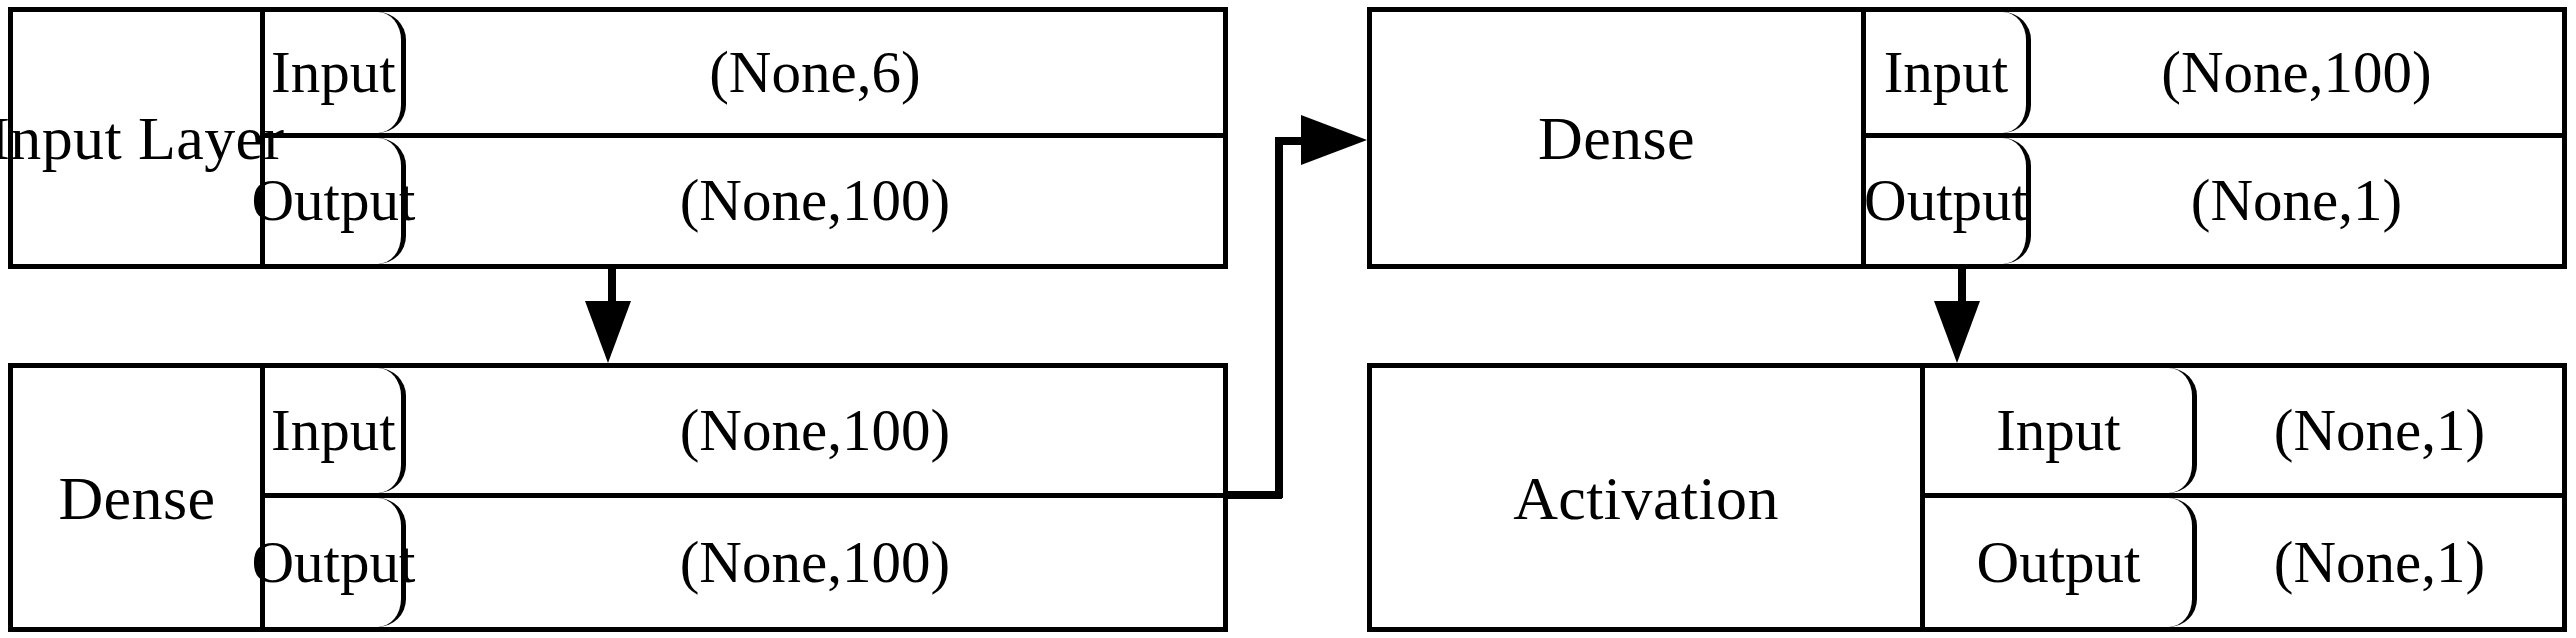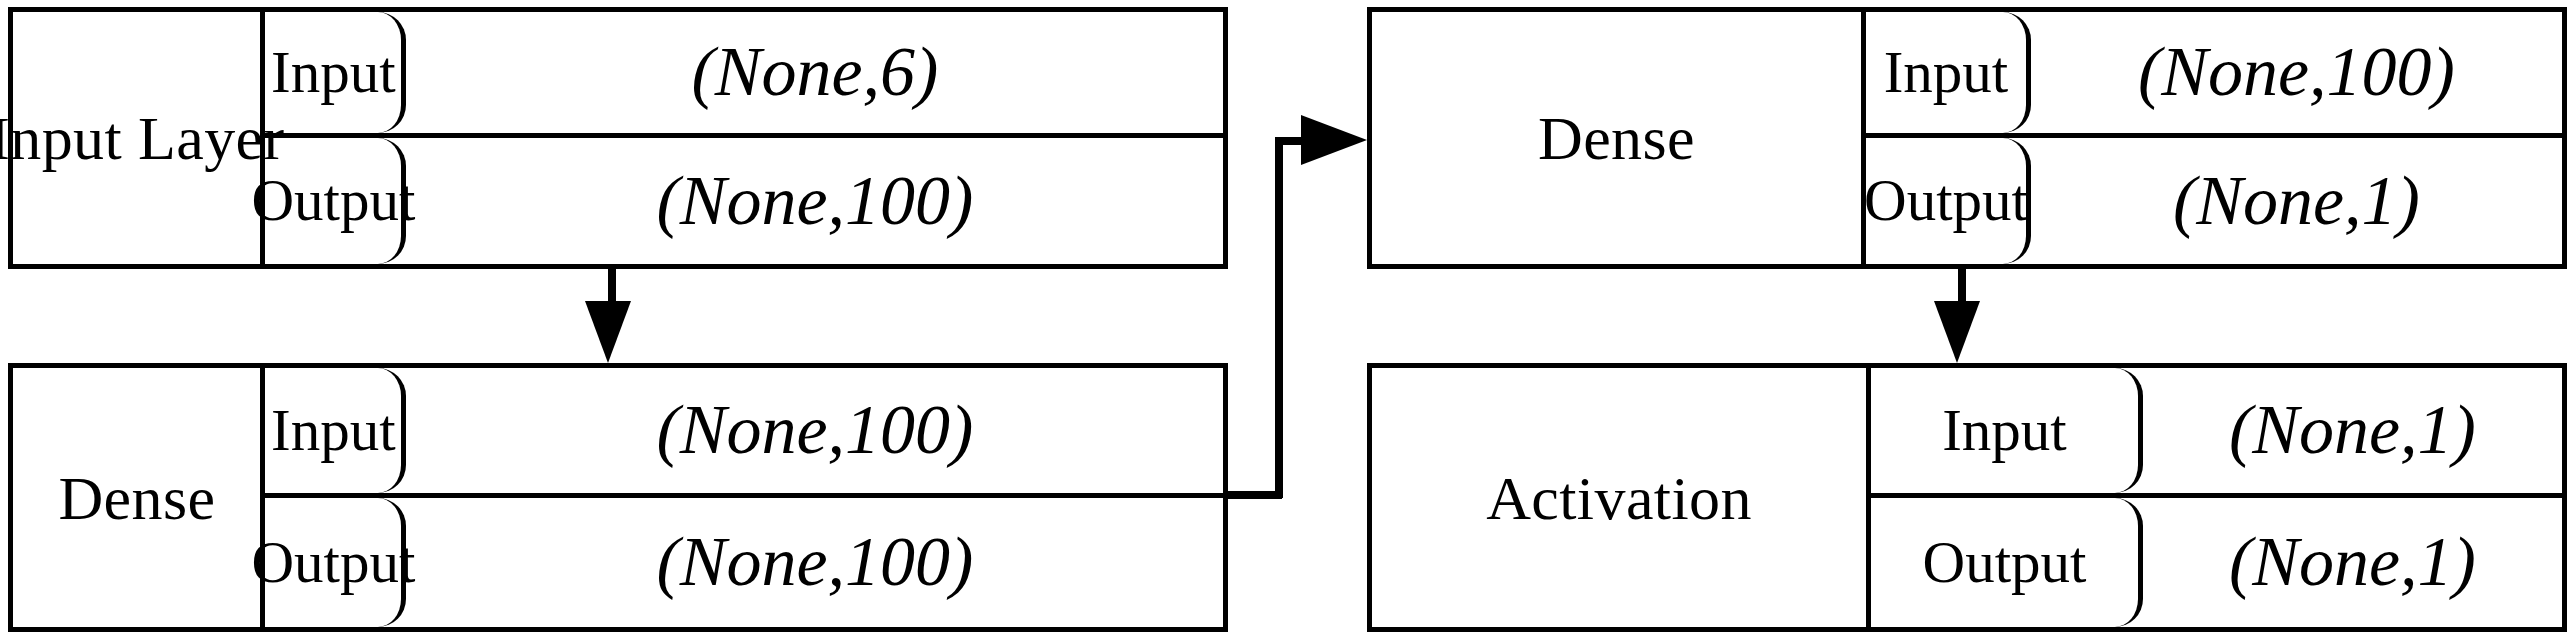--- a/index.html
+++ b/index.html
@@ -65,41 +65,40 @@
     line-height: 1;
     white-space: nowrap;
     border-radius: 28px;
   }
   .row-value {
     box-sizing: border-box;
     flex: 1 1 auto;
     display: flex;
     align-items: center;
     justify-content: center;
-    font-size: 70px;
+    font-size: 59px;
     line-height: 1;
     white-space: nowrap;
-    font-style: italic;
   }
 
   
   #box-input-layer { left: 8.4px;   top: 6.7px;   width: 1220px; height: 262px; }
   #box-input-layer .node-name { width: 252px; }
   #box-input-layer .row-label { width: 141px; }
 
   #box-dense-1     { left: 8.4px;   top: 363px; width: 1220px; height: 269px; }
   #box-dense-1 .node-name { width: 252px; }
   #box-dense-1 .row-label { width: 141px; }
 
   #box-dense-2     { left: 1367px; top: 6.7px;   width: 1200px; height: 262px; }
   #box-dense-2 .node-name { width: 494px; }
   #box-dense-2 .row-label { width: 165px; }
 
   #box-activation  { left: 1367px; top: 363px; width: 1200px; height: 269px; }
-  #box-activation .node-name { width: 499px; }
+  #box-activation .node-name { width: 553px; }
   #box-activation .row-label { width: 272px; }
 
   
   .conn { position: absolute; }
   .conn-line-v { background: #000000; width: 7.6px; }
   .conn-line-h { background: #000000; height: 7.6px; }
   .arrow-down {
     position: absolute;
     width: 0; height: 0;
     border-left: 23.5px solid transparent;

